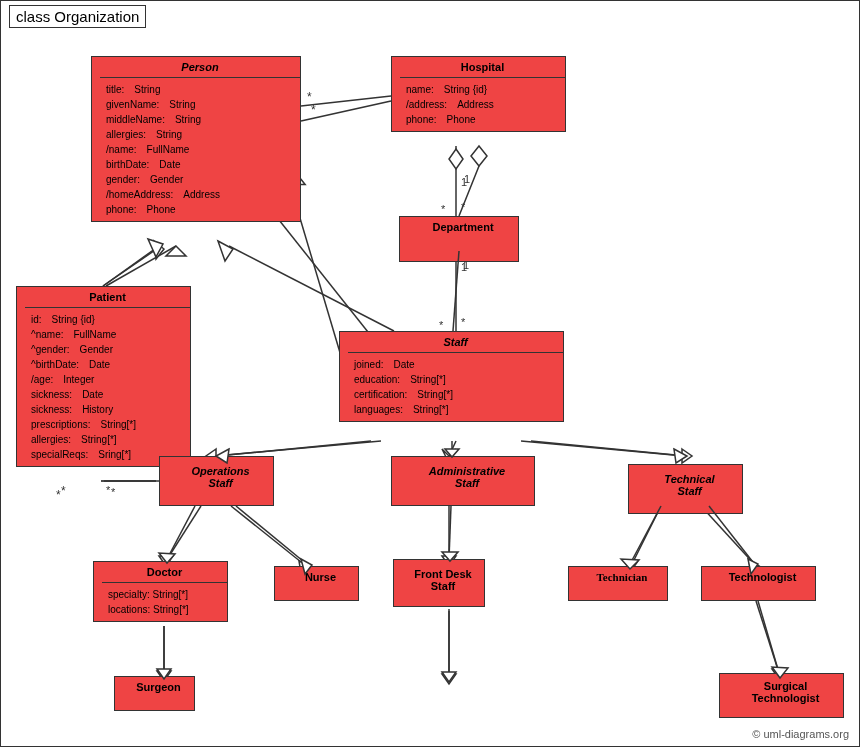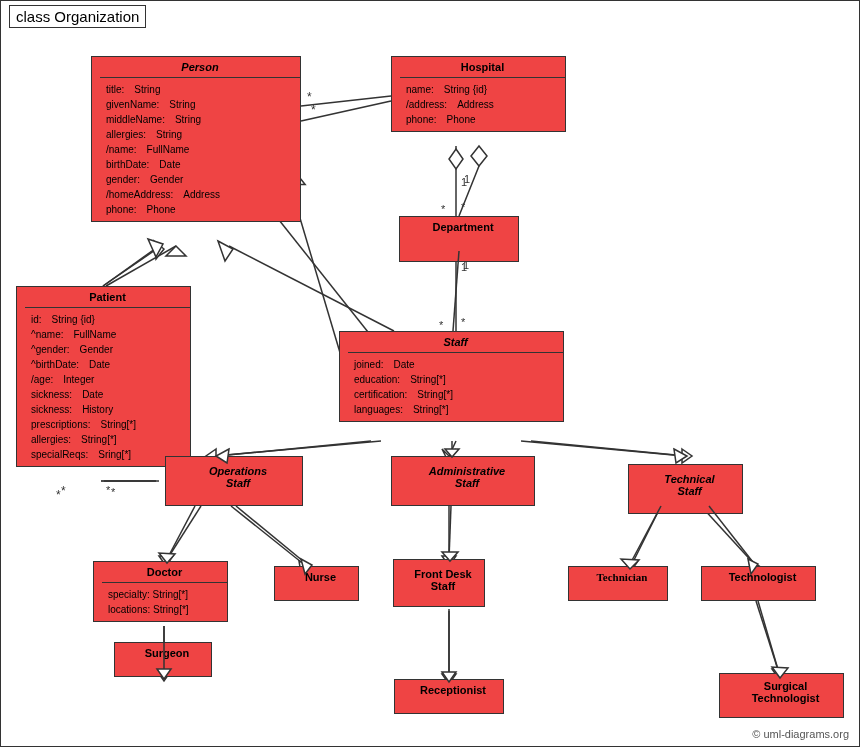--- a/index.html
+++ b/index.html
@@ -278,21 +278,21 @@
           <span class="attr-name">allergies:</span>
           <span class="attr-type">String[*]</span>
         </div>
       <div class="attr-row">
           <span class="attr-name">specialReqs:</span>
           <span class="attr-type">Sring[*]</span>
         </div>
     </div>
   </div>
 
-  <div class="uml-box" style="left:164px; top:455px; width:138px; min-height:50px;">
+  <div class="uml-box" style="left:158px; top:455px; width:115px; min-height:50px;">
     <div class="header" style="border-bottom:none; padding:8px 4px;"><em>Operations<br>Staff</em></div>
   </div>
 
   <div class="uml-box" style="left:390px; top:455px; width:144px; min-height:50px;">
     <div class="header" style="border-bottom:none; padding:8px 4px;"><em>Administrative<br>Staff</em></div>
   </div>
 
   <div class="uml-box" style="left:627px; top:463px; width:115px; min-height:50px;">
     <div class="header" style="border-bottom:none; padding:8px 4px;"><em>Technical<br>Staff</em></div>
   </div>
@@ -314,27 +314,24 @@
   </div>
 
   <div class="uml-box" style="left:567px; top:565px; width:100px; height:35px;">
     <div class="header normal" style="border-bottom:none;font-family:Liberation Serif, serif;">Technician</div>
   </div>
 
   <div class="uml-box" style="left:700px; top:565px; width:115px; height:35px;">
     <div class="header normal" style="border-bottom:none;">Technologist</div>
   </div>
 
-  <div class="uml-box" style="left:113px; top:641px; width:98px; height:35px;text-align:center;">
+  <div class="uml-box" style="left:113px; top:675px; width:81px; height:35px;text-align:center;">
     <div class="header normal" style="border-bottom:none;">Surgeon</div>
   </div>
 
-  <div class="uml-box" style="left:393px; top:678px; width:110px; height:35px;">
-    <div class="header normal" style="border-bottom:none;">Receptionist</div>
-  </div>
 
   <div class="uml-box" style="left:718px; top:672px; width:125px; height:45px;">
     <div class="header normal" style="border-bottom:none; padding:6px 4px;">Surgical<br>Technologist</div>
   </div>
 
   <svg style="position:absolute;top:0;left:0;width:860px;height:747px;pointer-events:none;">
 
     <line x1="300" y1="105" x2="390" y2="95" stroke="#333" stroke-width="1.5"></line>
     <text x="306" y="100" font-size="12" fill="#333">*</text>
 

